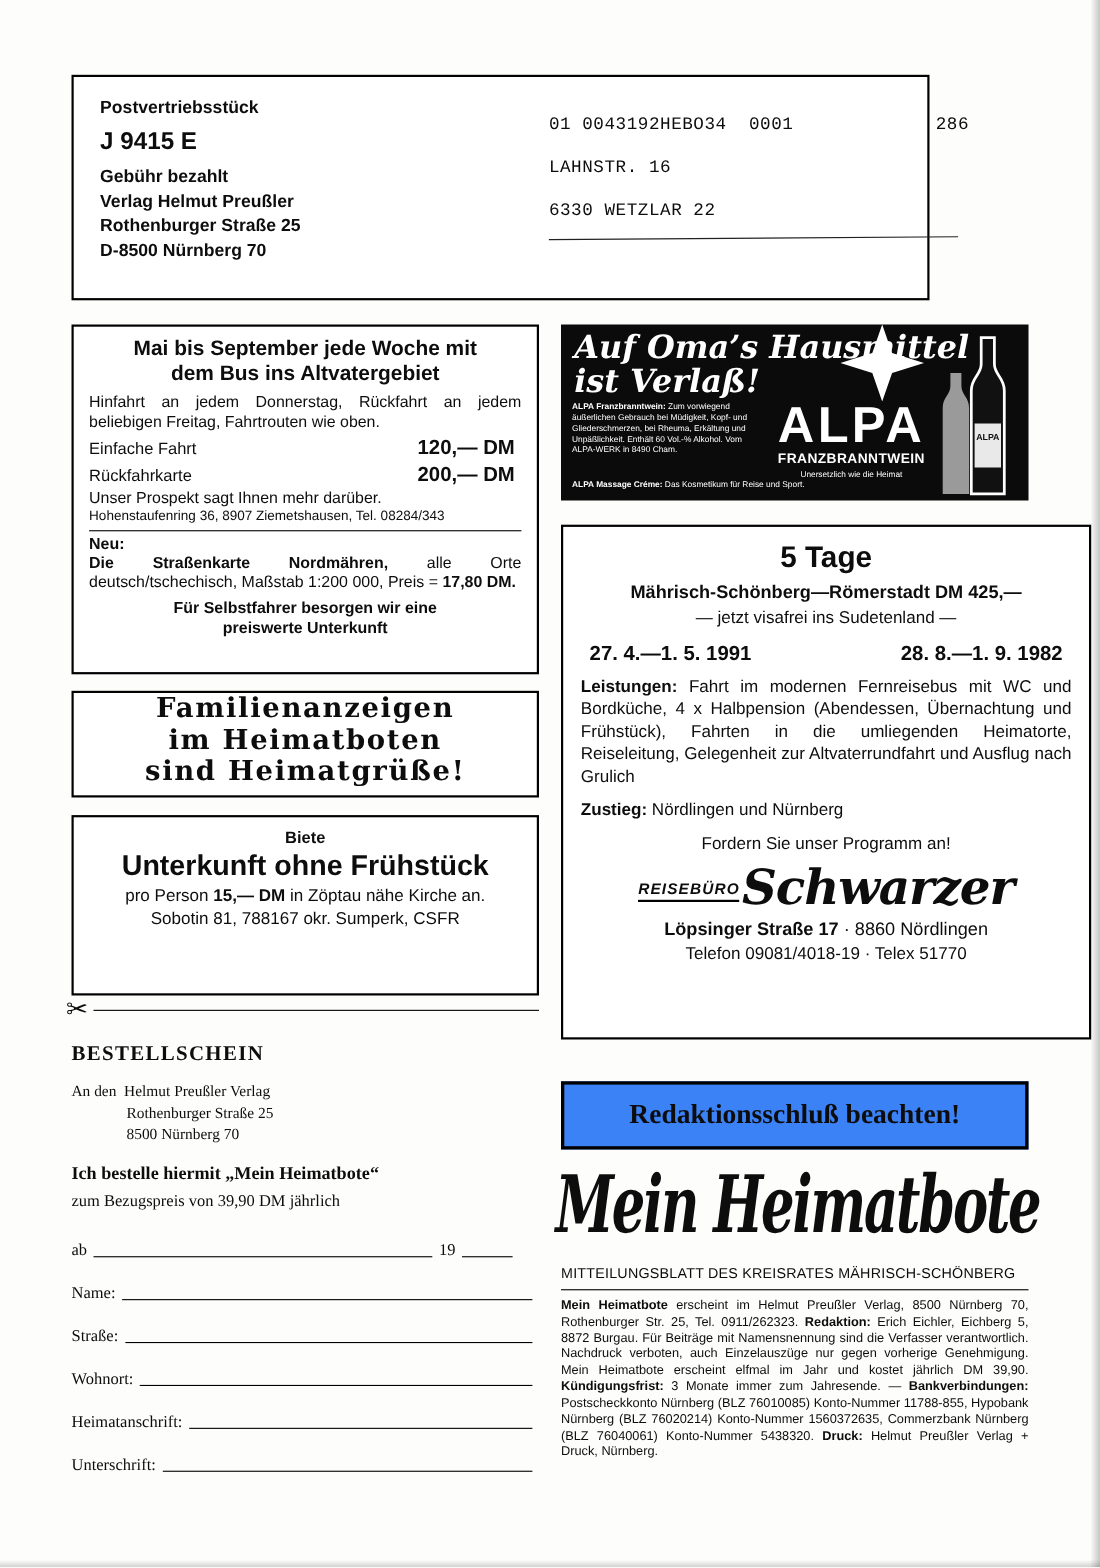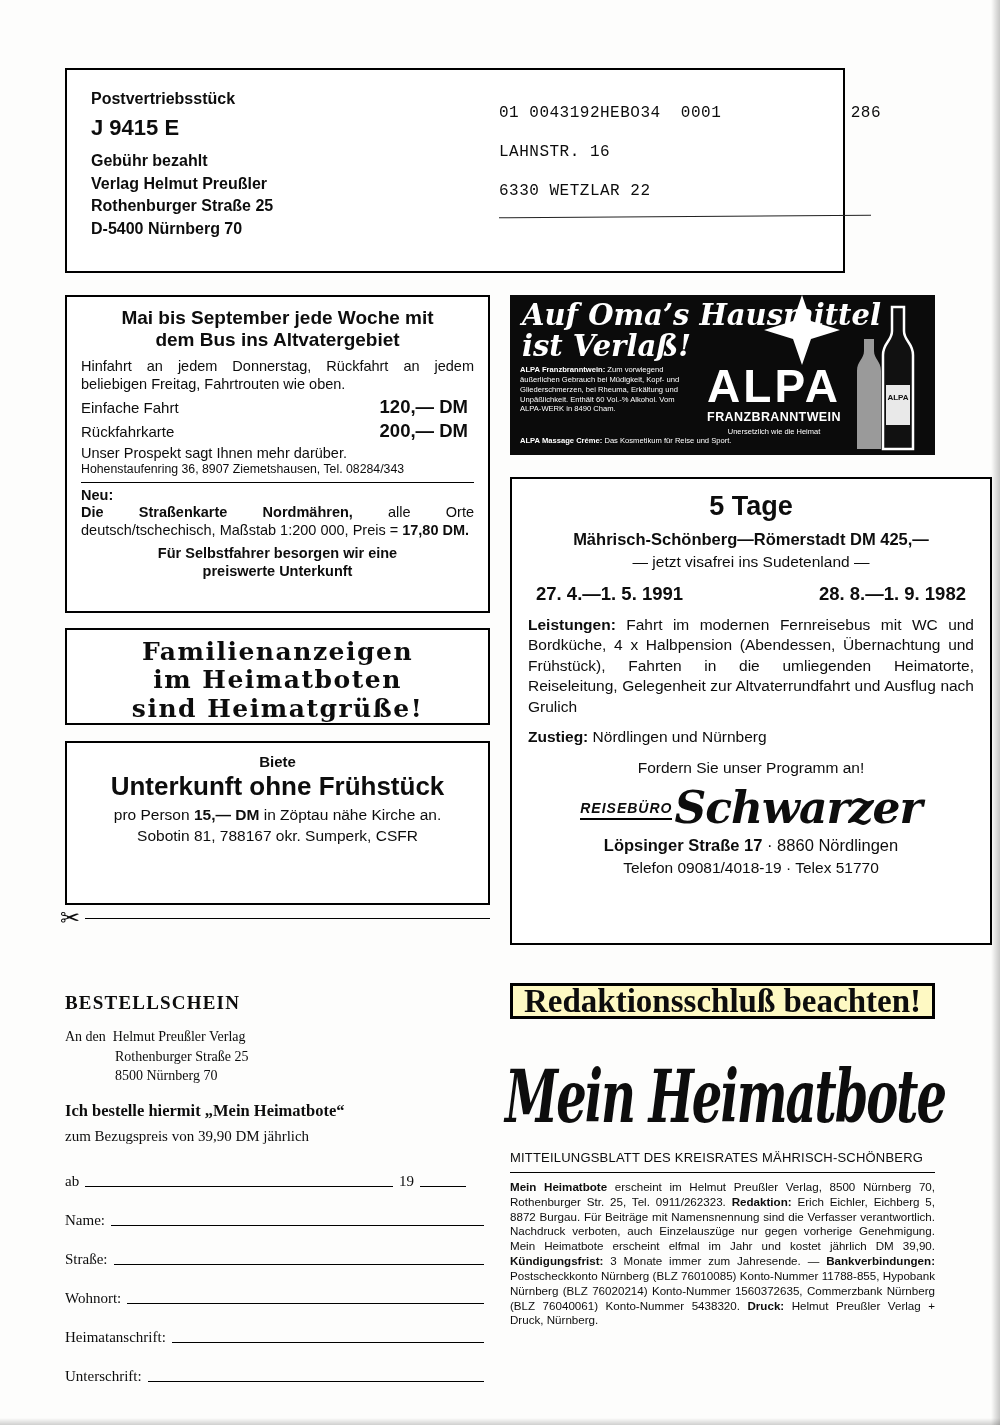--- a/index.html
+++ b/index.html
@@ -32,36 +32,36 @@
   .fare-price { font-weight:bold; font-size:18.5px; }
   .bus-prospekt { margin-top:3px; font-size:14.5px; }
   .bus-company { margin-top:3px; font-weight:bold; font-size:22px; letter-spacing:.5px; }
   .bus-company-addr { font-size:12.3px; margin-top:1px; }
   .bus-divider { border-top:1.5px solid #000; margin:6px 0 4px; }
   .bus-neu { font-size:14.5px; font-weight:bold; }
   .bus-map { font-size:14.5px; line-height:1.28; text-align:justify; }
   .bus-self { margin-top:4px; text-align:center; font-weight:bold; font-size:14.5px; line-height:1.25; }
 
   .family-ad { left:65px; top:628px; width:425px; height:97px; display:flex; flex-direction:column;
-               justify-content:flex-end; align-items:center; font-family:"DejaVu Serif", serif;
+               justify-content:flex-start; align-items:center; font-family:"DejaVu Serif", serif;
                font-weight:bold; font-size:25px; line-height:1.14; letter-spacing:1.5px; }
 
   .biete-ad { left:65px; top:741px; width:425px; height:164px; text-align:center; padding-top:10px; overflow:hidden; }
   .biete-header { font-weight:bold; font-size:15px; }
   .biete-title { font-weight:bold; font-size:26px; margin-top:1px; }
   .biete-offer { font-size:15.5px; margin-top:4px; }
   .biete-name { font-size:15.5px; margin-top:11px; }
   .biete-address { font-size:15.5px; margin-top:3px; }
 
   .cut-row { left:60px; top:906px; width:430px; display:flex; align-items:center; }
   .scissors { font-size:24px; line-height:1; }
   .cut-line { flex:1; border-top:1.5px solid #000; margin-left:5px; }
 
   .order-form { left:65px; top:948px; width:425px; font-family:"Liberation Serif", serif; }
-  .of-title { font-weight:bold; font-size:19px; letter-spacing:1.2px;margin-top:44px; }
+  .of-title { font-weight:bold; font-size:19px; letter-spacing:1.2px; }
   .of-to { margin-top:13px; font-size:14px; line-height:1.4; }
   .of-to-name { margin-left:7px; }
   .of-to-indent { padding-left:50px; }
   .of-order { margin-top:15px; font-weight:bold; font-size:16.5px; }
   .of-price { margin-top:7px; font-size:15px; }
   .of-ab-row { margin-top:28px; display:flex; align-items:flex-end; padding-right:24px; }
   .of-label { font-size:15px; }
   .blank { flex:1; border-bottom:1.2px solid #000; margin:0 6px 3px; height:2px; }
   .blank-short { flex:none; width:46px; margin-right:0; }
   .of-field { margin-top:22px; display:flex; align-items:flex-end; }
@@ -88,23 +88,23 @@
   .trip-boarding { margin-top:11px; font-size:15.5px; }
   .trip-cta { margin-top:13px; text-align:center; font-size:15.5px; }
   .agency-row { margin-top:10px; display:flex; align-items:flex-end; justify-content:center; gap:2px; }
   .agency-prefix { font-weight:bold; font-style:italic; font-size:14px; letter-spacing:1px;
                    border-bottom:2.5px solid #000; padding-bottom:2px; margin-bottom:9px; }
   .agency-name { font-family:"DejaVu Serif", serif; font-weight:bold; font-style:italic;
                  font-size:44px; line-height:.95; letter-spacing:-1px; }
   .agency-street-row { text-align:center; font-size:16.5px; margin-top:7px; }
   .agency-phone { text-align:center; font-size:15.5px; margin-top:4px; }
 
-  .deadline-box { left:510px; top:983px; width:425px; height:36px; border:3px solid #000;
+  .deadline-box { left:510px; top:983px; width:425px; height:62px; border:3px solid #000;
                   display:flex; align-items:center; justify-content:center;
-                  font-family:"Liberation Serif", serif; font-weight:bold; font-size:33px; background:#fef9c3; }
+                  font-family:"Liberation Serif", serif; font-weight:bold; font-size:25px; background:#3b82f6; }
 
   .masthead-logo { left:505px; top:1054px; width:430px; text-align:center; white-space:nowrap;
                    font-family:"DejaVu Serif", serif; font-weight:bold; font-style:italic;
                    font-size:48px; letter-spacing:-2px; transform:scaleY(1.5); transform-origin:top; }
   .masthead-sub { left:510px; top:1150px; width:425px; font-size:13px; letter-spacing:.2px; }
   .masthead-divider { left:510px; top:1172px; width:425px; border-top:1.5px solid #000; }
   .imprint { left:510px; top:1180px; width:425px; font-size:11.6px; line-height:1.28; text-align:justify; }
 
   .scan-edge-right { right:0; top:0; width:9px; height:100%;
                      background:linear-gradient(to right, rgba(0,0,0,0), rgba(0,0,0,.22)); }
@@ -116,21 +116,21 @@
 
 <div class="page">
 
   <section class="abs box postal-box">
     <div class="sender">
       <div class="s-label">Postvertriebsstück</div>
       <div class="s-code">J 9415 E</div>
       <div class="s-line">Gebühr bezahlt</div>
       <div class="s-line">Verlag Helmut Preußler</div>
       <div class="s-line">Rothenburger Straße 25</div>
-      <div class="s-line">D-5400 Nürnberg 70</div>
+      <div class="s-line">D-8500 Nürnberg 70</div>
     </div>
     <div class="recipient">
       <div class="r-row">
         <span class="r-code">01 0043192HEBO34  0001</span>
         <span>286</span>
       </div>
       <div class="r-line r-gap">LAHNSTR. 16</div>
       <div class="r-line r-gap">6330 WETZLAR 22</div>
       <div class="r-underline"></div>
     </div>

